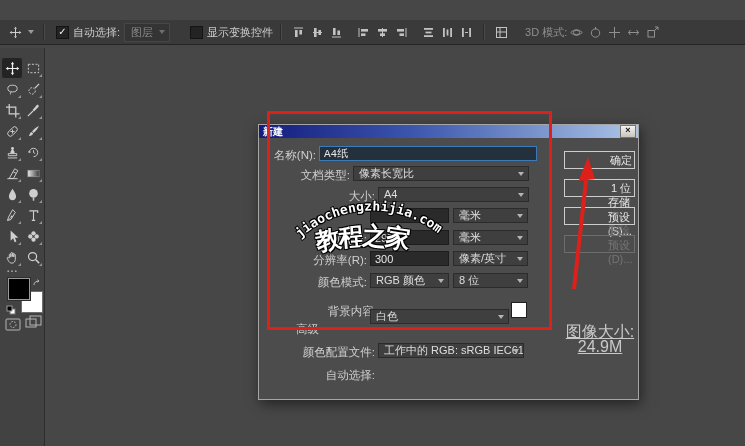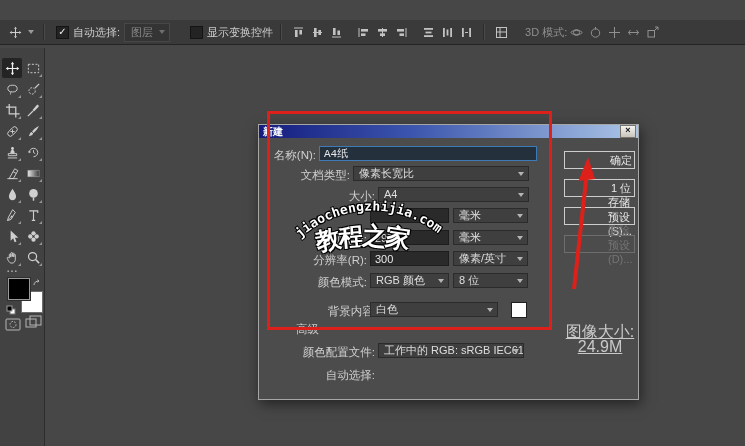--- a/index.html
+++ b/index.html
@@ -353,21 +353,21 @@
 
     <div class="dlg-label" style="left:2px;top:128px;width:106px">分辨率(R):</div>
     <div class="tfield" style="left:111px;top:126px;width:79px">300</div>
     <div class="dd" style="left:194px;top:126px;width:75px">像素/英寸</div>
 
     <div class="dlg-label" style="left:2px;top:150px;width:106px">颜色模式:</div>
     <div class="dd" style="left:111px;top:148px;width:79px">RGB 颜色</div>
     <div class="dd" style="left:194px;top:148px;width:75px">8 位</div>
 
     <div class="dlg-label" style="left:12px;top:179px;width:106px">背景内容:</div>
-    <div class="dd" style="left:111px;top:177px;width:128px">白色</div>
+    <div class="dd" style="left:111px;top:184px;width:139px">白色</div>
     <div class="bg-color-swatch" style="left:252px;top:177px"></div>
 
     <div class="adv" style="left:37px;top:197px">高级</div>
 
     <div class="dlg-label" style="left:2px;top:220px;width:114px">颜色配置文件:</div>
     <div class="dd" style="left:119px;top:218px;width:146px">工作中的 RGB: sRGB IEC619...</div>
 
     <div class="dlg-label" style="left:2px;top:243px;width:114px">自动选择:</div>
 
     <div class="pill" style="top:26px">确定</div>

